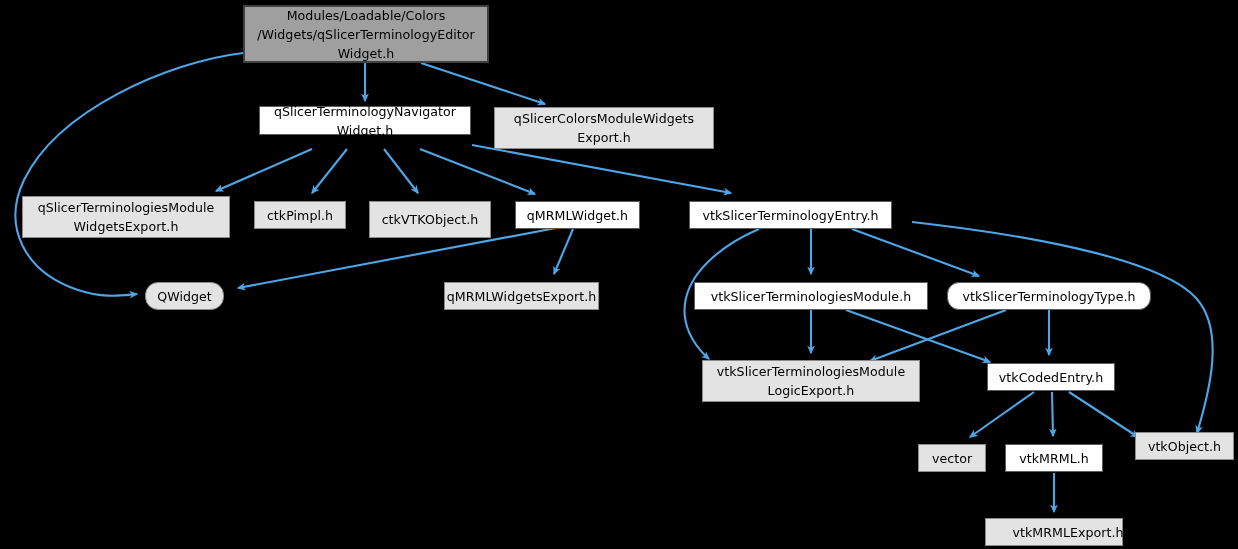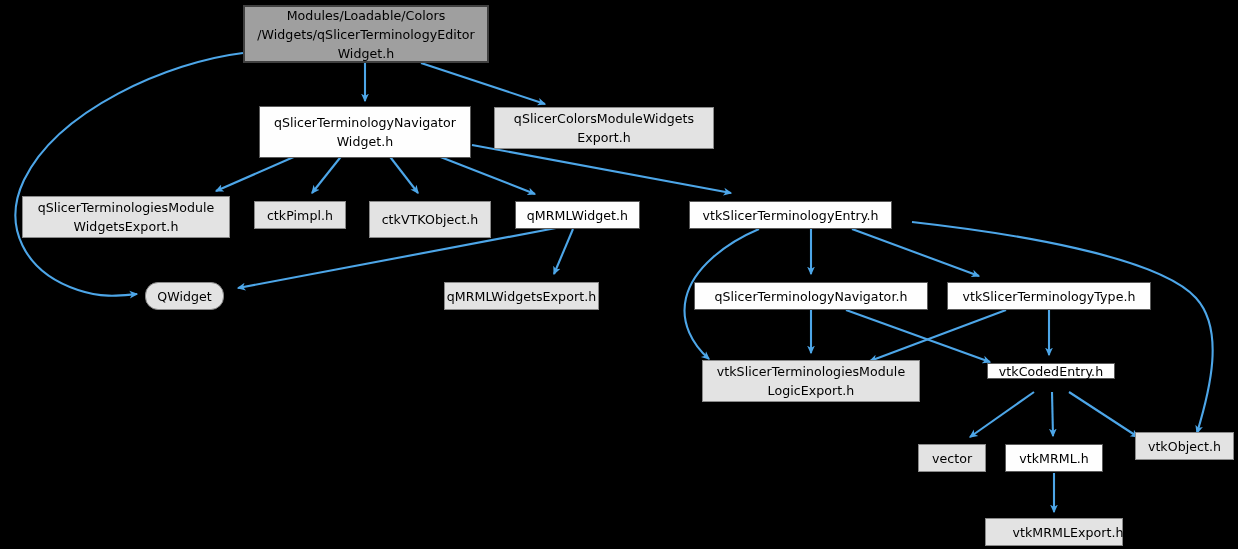--- a/index.html
+++ b/index.html
@@ -111,21 +111,21 @@
       <path d="M1054,473 L1054,512"></path>
     </g>
   </svg>
 
   <div class="node root" style="left:243px; top:5px; width:246px; height:58px;">
     <span>Modules/Loadable/Colors
 /Widgets/qSlicerTerminologyEditor
 Widget.h</span>
   </div>
 
-  <div class="node white" style="left:259px; top:106px; width:212px; height:52px;">
+  <div class="node white" style="left:259px; top:106px; width:212px; height:29px;">
     <span>qSlicerTerminologyNavigator
 Widget.h</span>
   </div>
 
   <div class="node plain" style="left:494px; top:107px; width:220px; height:42px;">
     <span>qSlicerColorsModuleWidgets
 Export.h</span>
   </div>
 
   <div class="node plain" style="left:22px; top:196px; width:208px; height:42px;">
@@ -151,33 +151,33 @@
 
   <div class="node plain" style="left:145px; top:282px; width:79px; height:28px;border-radius:13px;">
     <span>QWidget</span>
   </div>
 
   <div class="node plain" style="left:444px; top:282px; width:155px; height:28px;">
     <span>qMRMLWidgetsExport.h</span>
   </div>
 
   <div class="node white" style="left:694px; top:282px; width:234px; height:28px;">
-    <span>qSlicerTerminologyNavigator.h</span>
+    <span>vtkSlicerTerminologiesModule.h</span>
   </div>
 
-  <div class="node white" style="left:947px; top:282px; width:204px; height:28px;">
+  <div class="node white" style="left:947px; top:282px; width:204px; height:28px;border-radius:12px;">
     <span>vtkSlicerTerminologyType.h</span>
   </div>
 
   <div class="node plain" style="left:702px; top:360px; width:218px; height:42px;">
     <span>vtkSlicerTerminologiesModule
 LogicExport.h</span>
   </div>
 
-  <div class="node white" style="left:987px; top:363px; width:128px; height:16px;">
+  <div class="node white" style="left:987px; top:363px; width:128px; height:28px;">
     <span>vtkCodedEntry.h</span>
   </div>
 
   <div class="node plain" style="left:918px; top:444px; width:68px; height:28px;">
     <span>vector</span>
   </div>
 
   <div class="node white" style="left:1005px; top:444px; width:98px; height:28px;">
     <span>vtkMRML.h</span>
   </div>

